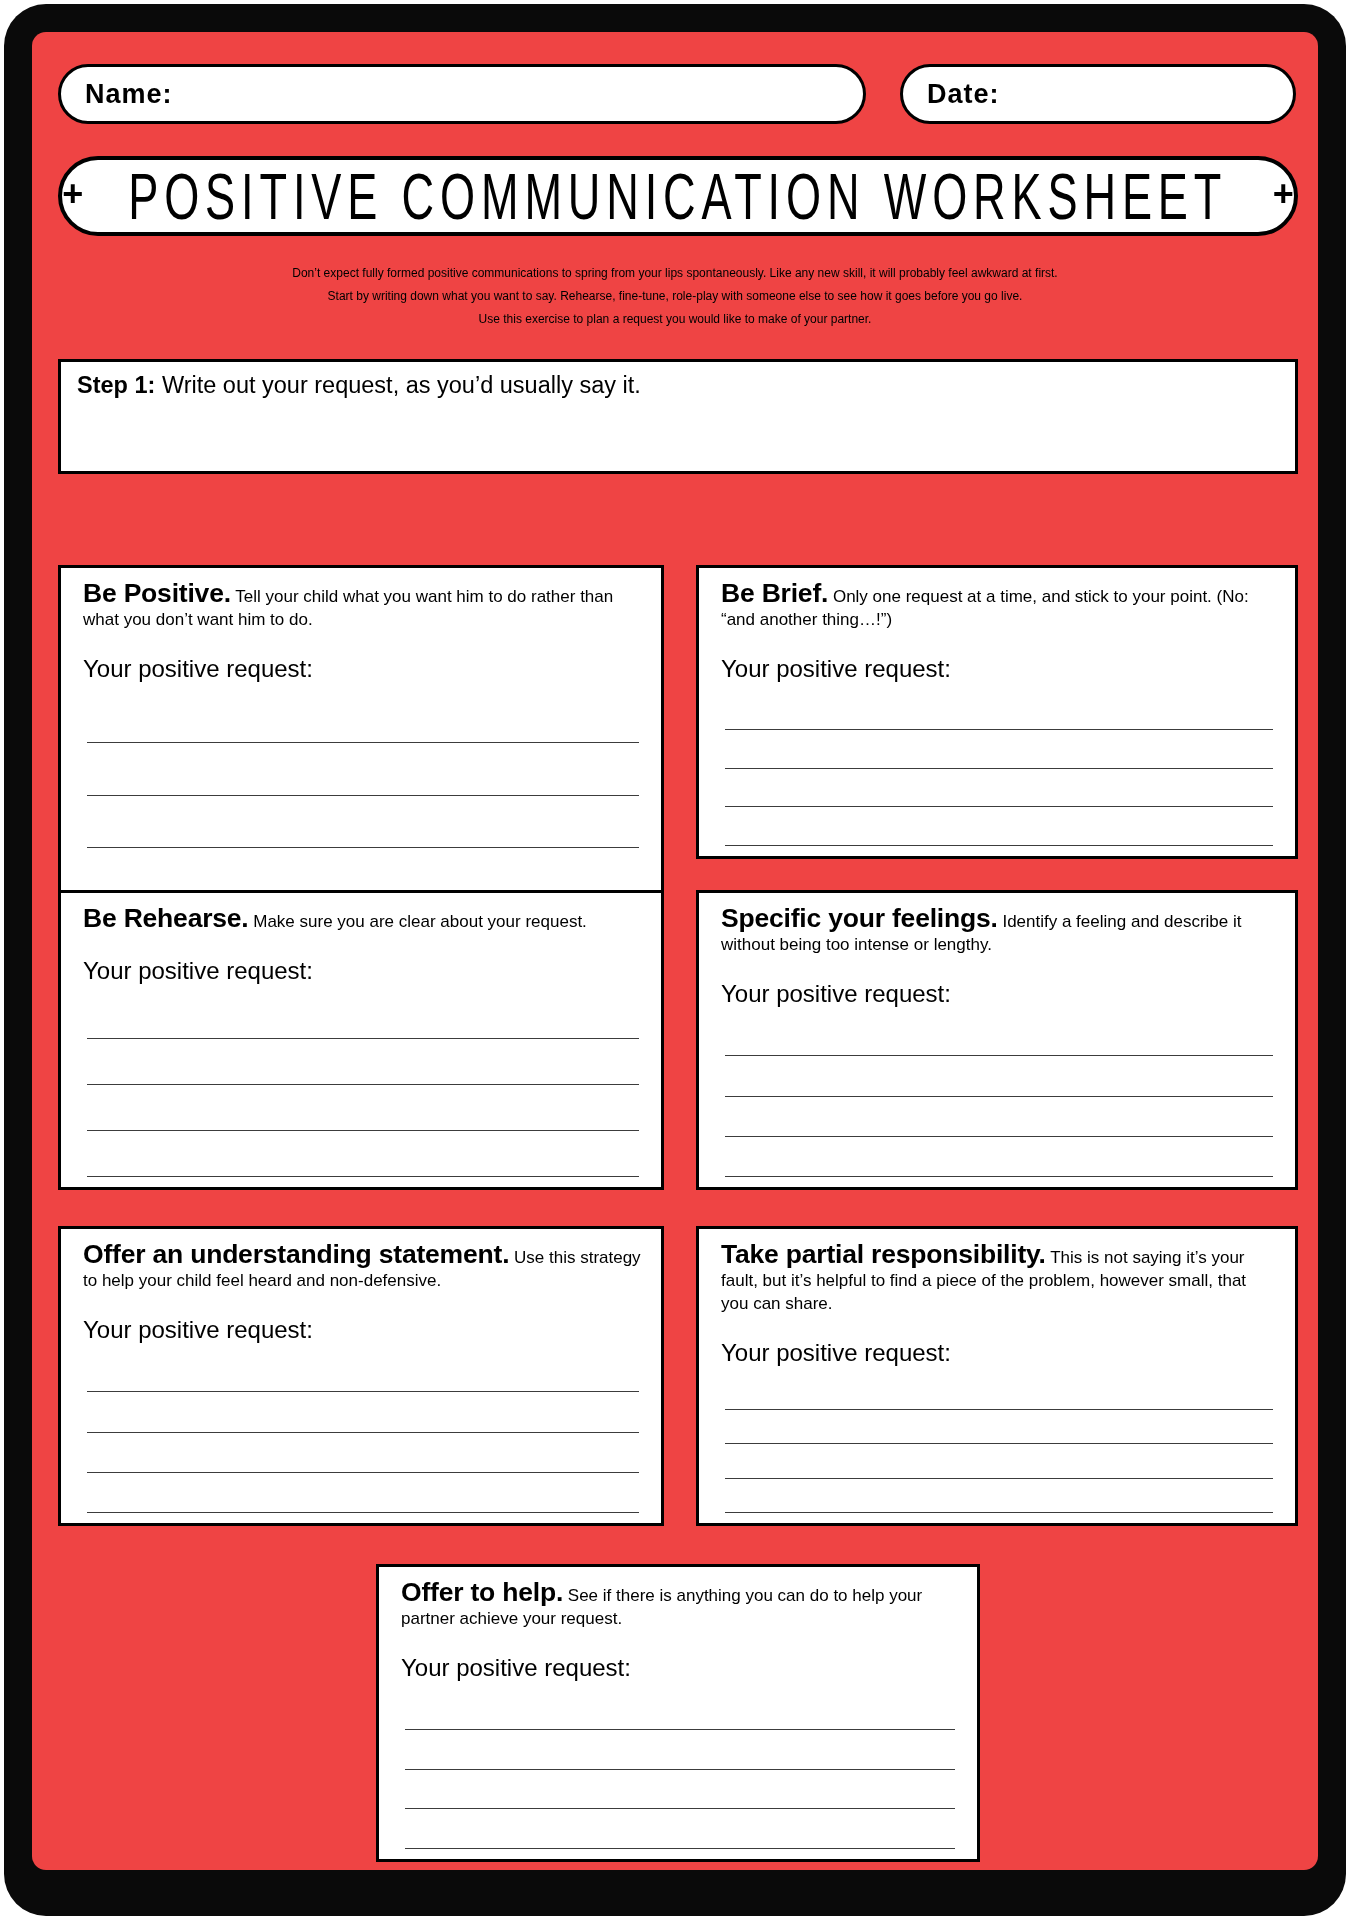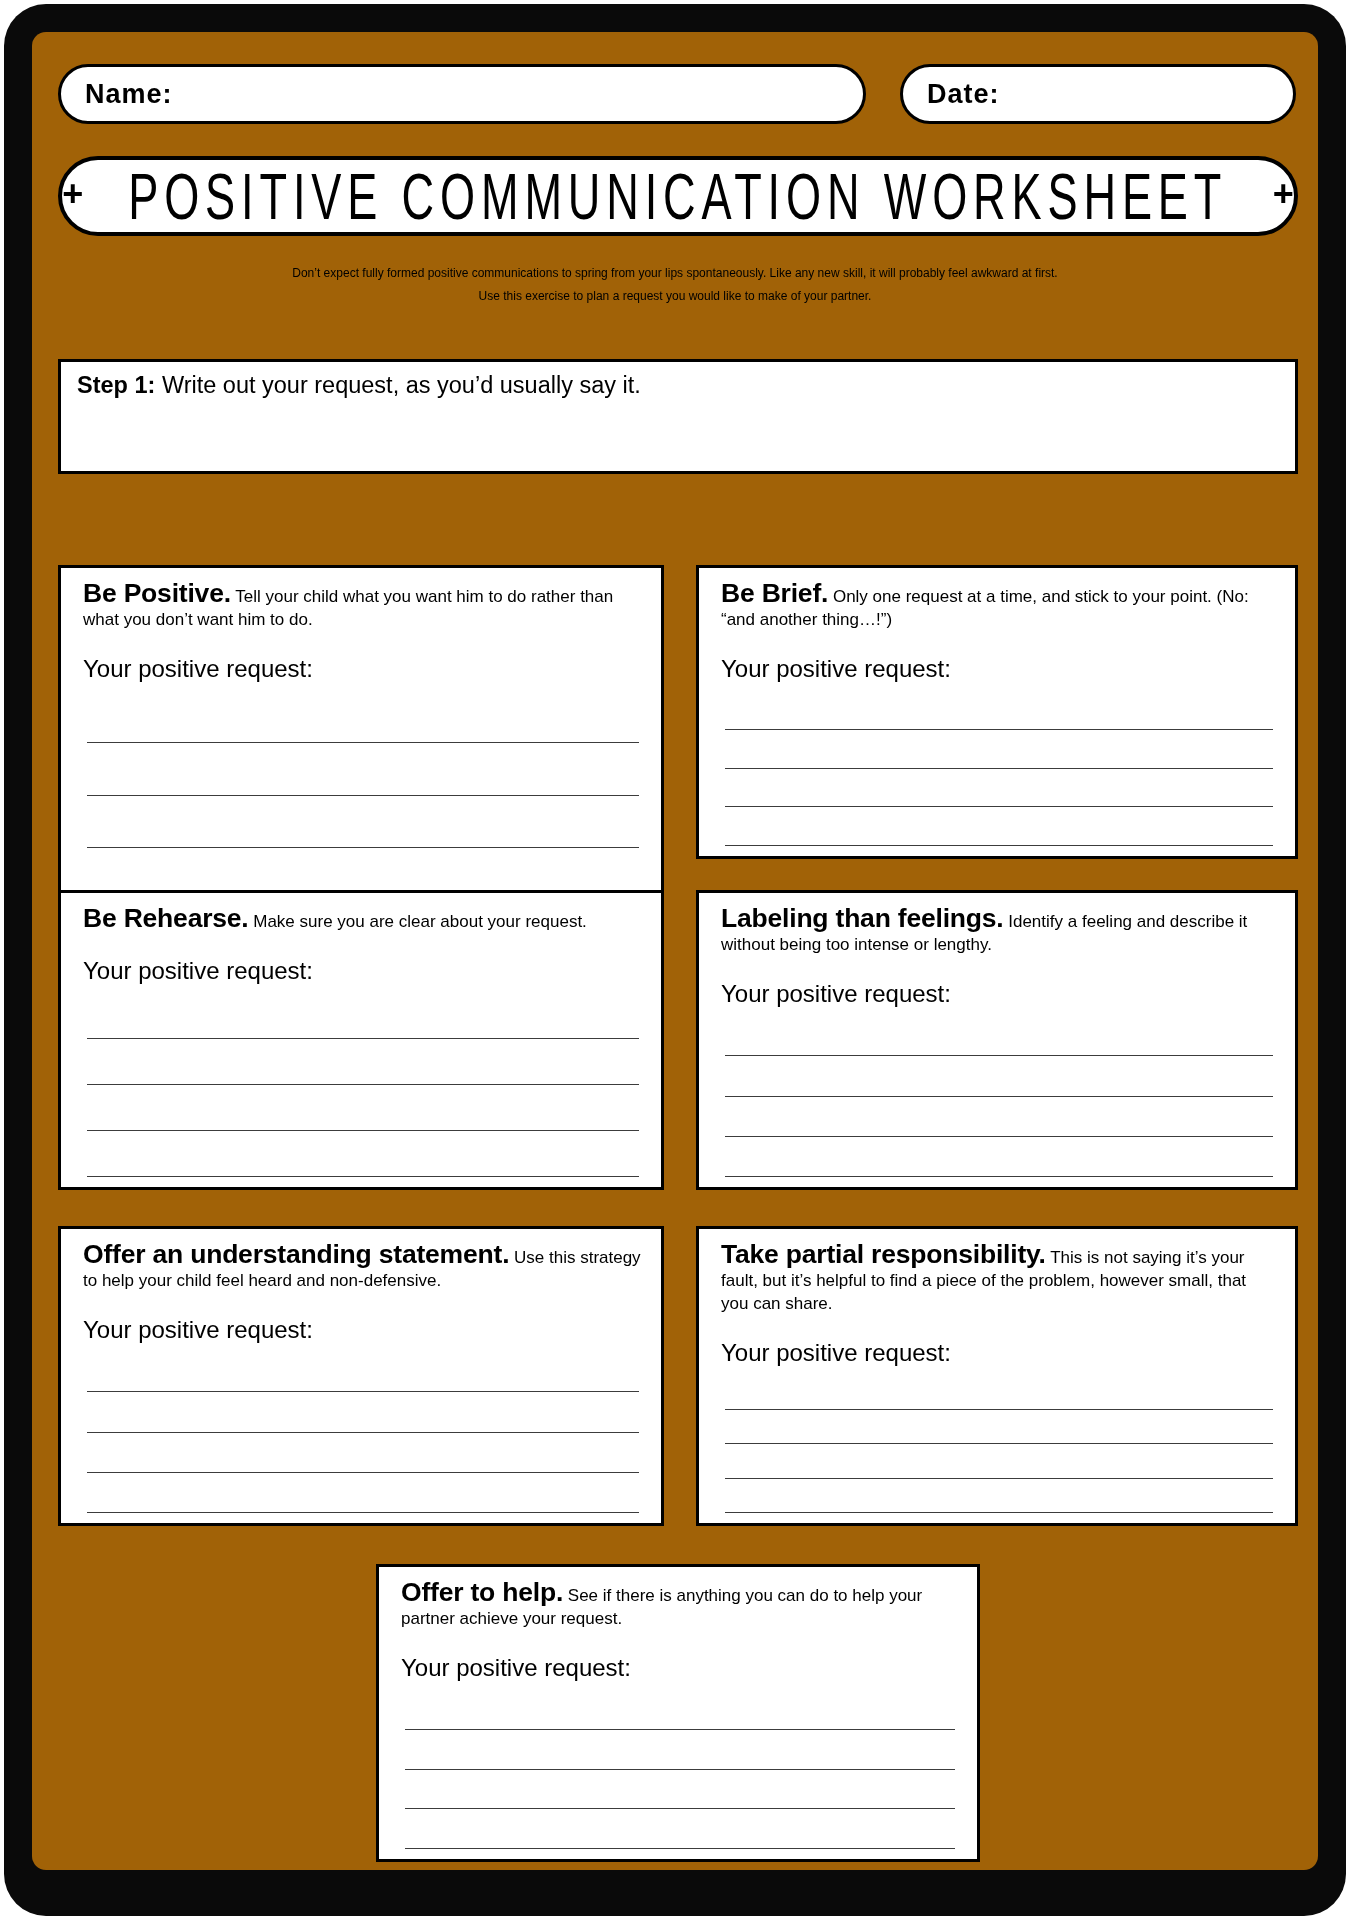--- a/index.html
+++ b/index.html
@@ -6,21 +6,21 @@
   body{
     width:1350px;height:1920px;position:relative;background:#ffffff;
     font-family:"Liberation Sans", sans-serif;color:#000;
   }
   .frame{
     position:absolute;left:4px;top:4px;right:4px;bottom:4px;
     background:#0a0a0a;border-radius:42px;
   }
   .page{
     position:absolute;left:28px;top:28px;right:28px;bottom:46px;
-    background:#a16207;border-radius:14px;
+    background:#ef4444;border-radius:14px;
   }
   
   .pill{
     position:absolute;height:60px;border:3.5px solid #000;border-radius:31px;
     box-sizing:border-box;display:flex;align-items:center;padding-left:24px;
     background:#fff;
   }
   .pill-label{font-weight:bold;font-size:27px;letter-spacing:1px;}
   #name-pill{left:26px;top:32px;width:808px;}
   #date-pill{left:868px;top:32px;width:396px;}
@@ -87,20 +87,21 @@
     </div>
 
     <div class="banner">
       <span class="plus">+</span>
       <span class="title-text">POSITIVE COMMUNICATION WORKSHEET</span>
       <span class="plus">+</span>
     </div>
 
     <div class="intro">
       <div>Don’t expect fully formed positive communications to spring from your lips spontaneously. Like any new skill, it will probably feel awkward at first.</div>
+      <div>Start by writing down what you want to say. Rehearse, fine-tune, role-play with someone else to see how it goes before you go live.</div>
       <div>Use this exercise to plan a request you would like to make of your partner.</div>
     </div>
 
     <div class="step1-box">
       <div class="step-heading">
         <b>Step 1:</b><span> Write out your request, as you’d usually say it.</span>
       </div>
     </div>
 
 
@@ -131,21 +132,21 @@
       <div class="request-label">Your positive request:</div>
       <div class="lines">
         <div class="wline"></div>
         <div class="wline"></div>
         <div class="wline"></div>
         <div class="wline"></div>
       </div>
     </div>
 
     <div class="ebox" id="box-3">
-      <div class="ebox-head"><span class="ebox-title">Labeling than feelings.</span><span> Identify a feeling and describe it without being too intense or lengthy.</span></div>
+      <div class="ebox-head"><span class="ebox-title">Specific your feelings.</span><span> Identify a feeling and describe it without being too intense or lengthy.</span></div>
       <div class="request-label">Your positive request:</div>
       <div class="lines">
         <div class="wline"></div>
         <div class="wline"></div>
         <div class="wline"></div>
         <div class="wline"></div>
       </div>
     </div>
 
     <div class="ebox" id="box-4">

